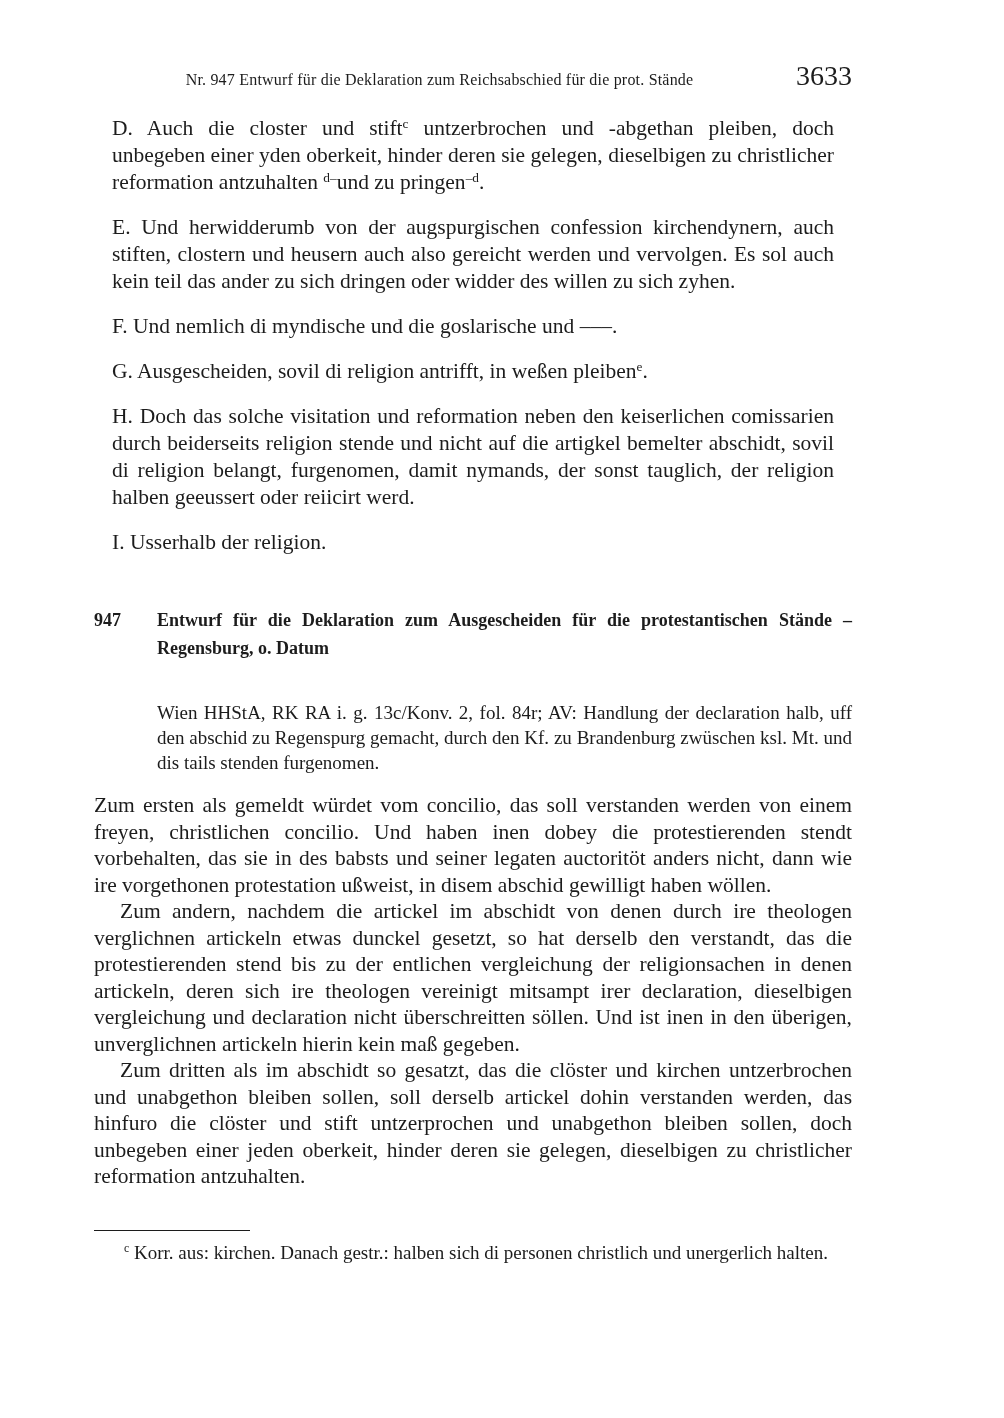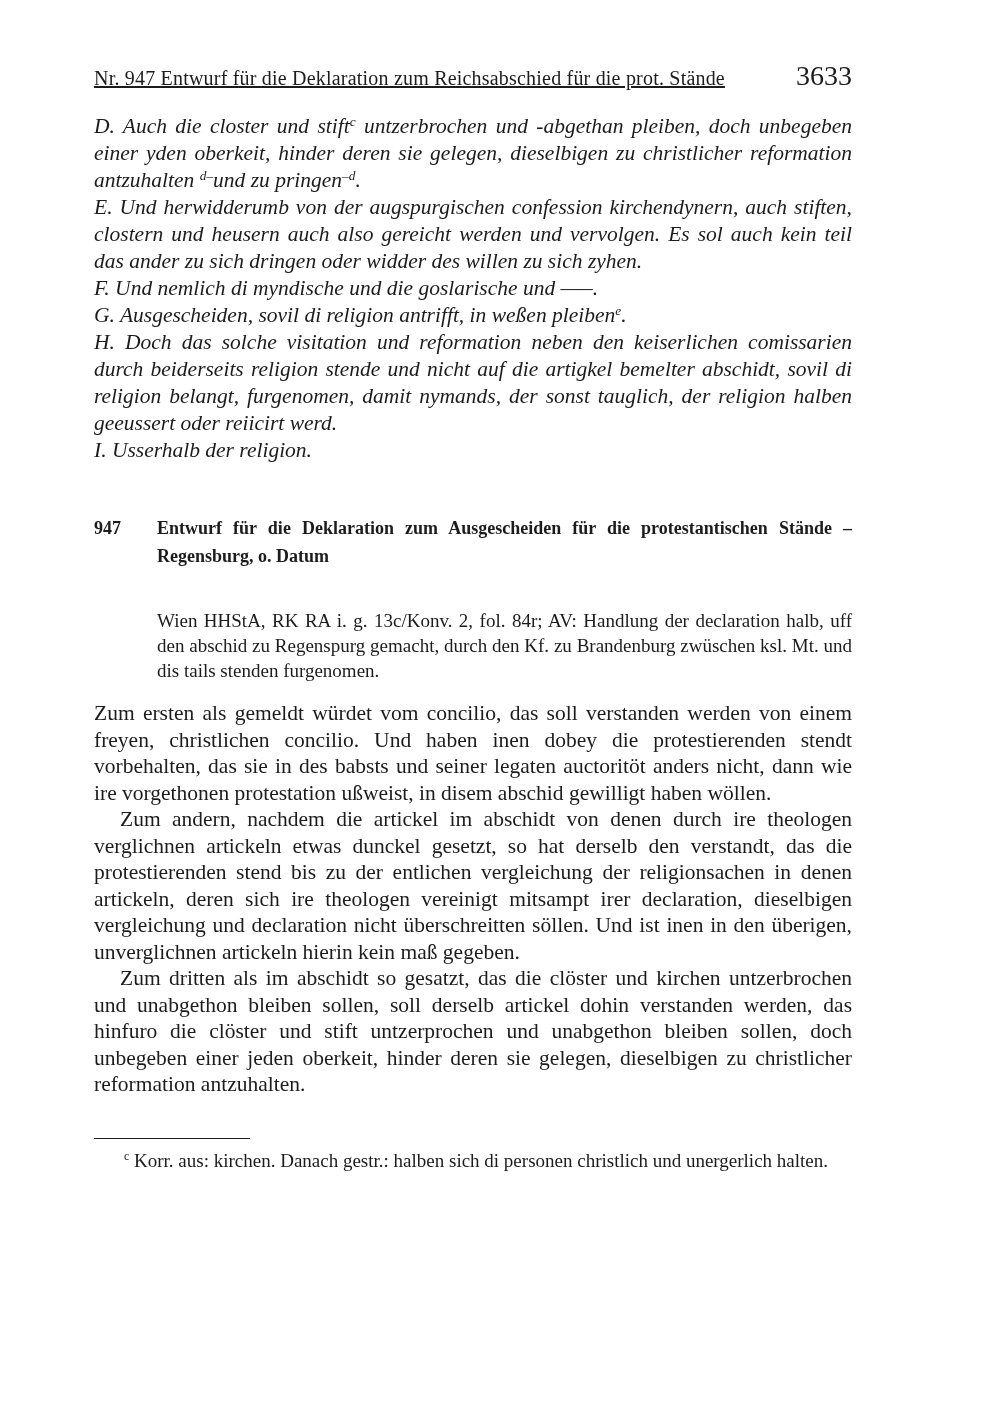--- a/index.html
+++ b/index.html
@@ -19,39 +19,37 @@
     overflow: hidden;
   }
   
   .running-header {
     display: flex;
     align-items: baseline;
     margin-bottom: 21px;
   }
   .rh-title {
     flex: 1;
-    text-align: left;
-    font-size: 20px;
+    text-align: center;
+    font-size: 16px;
     line-height: 28px;
     letter-spacing: 0.2px;
     white-space: nowrap;
-    text-decoration: underline;
   }
   .rh-page {
     font-size: 28px;
     line-height: 28px;
     margin-left: 11px;
   }
   
   .clauses p {
-    margin: 0;
+    margin: 18px;
     font-size: 21.5px;
     line-height: 27px;
     text-align: justify;
-    font-style: italic;
   }
   
   .entry-head {
     display: flex;
     margin-top: 50px;
     margin-bottom: 38px;
     font-weight: bold;
     font-size: 18px;
     line-height: 28px;
   }

